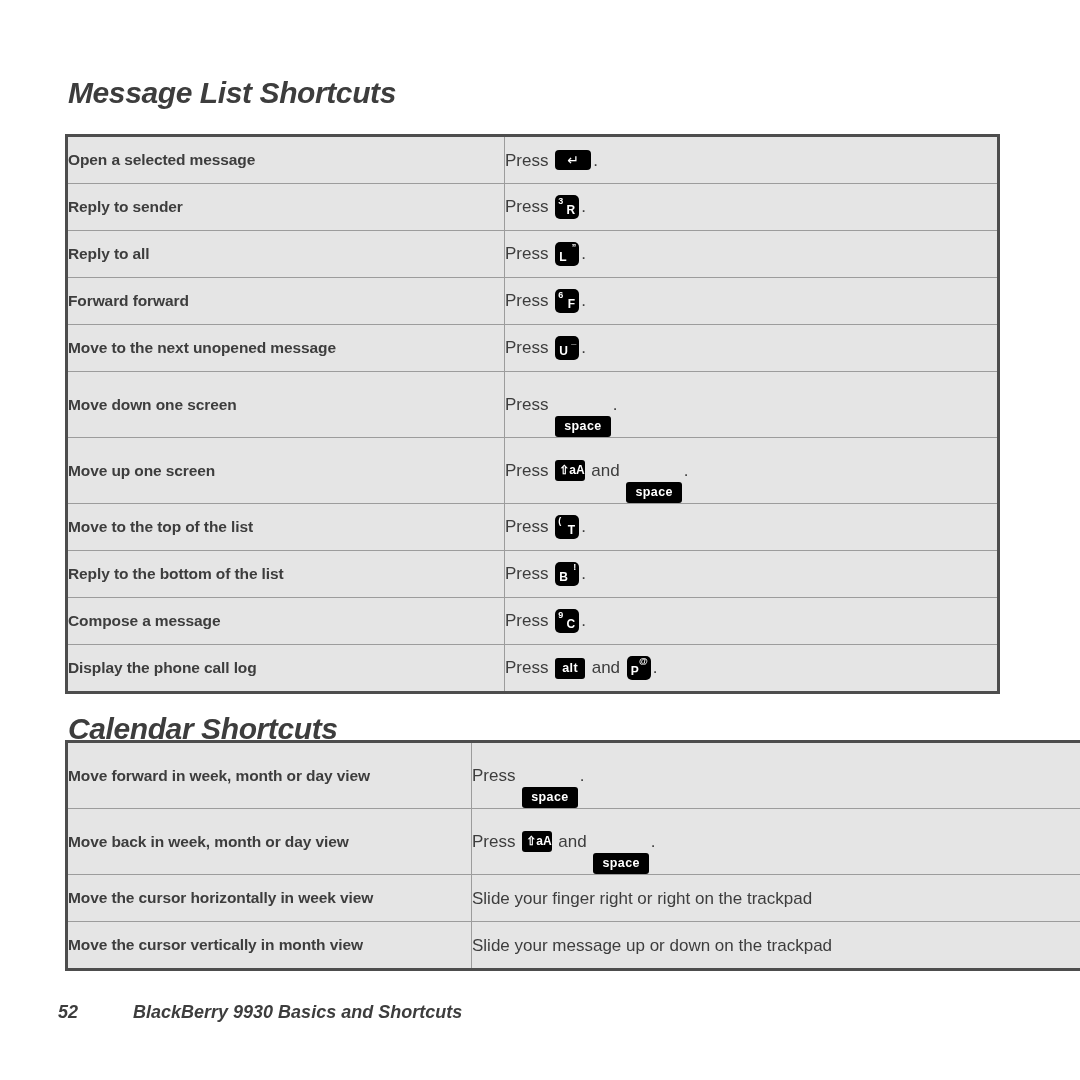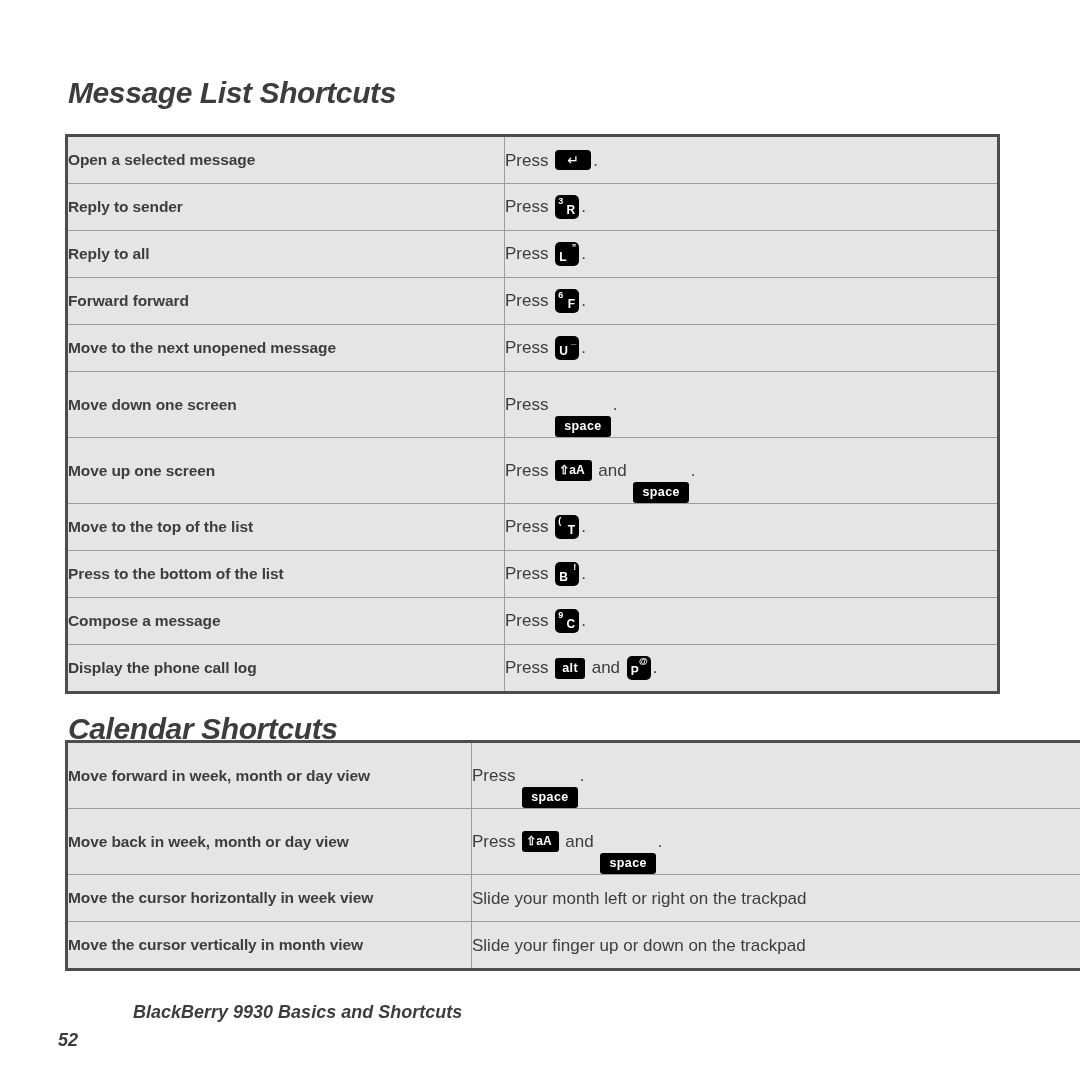--- a/index.html
+++ b/index.html
@@ -144,21 +144,21 @@
     letter-spacing: 0.4px;
     font-family: "Liberation Sans", sans-serif;
     border-radius: 3px;
   }
   .key-word.wide { padding: 0 9px; margin-top: 44px; }
 
   
   .key-shift {
     height: 21px;
     line-height: 21px;
-    padding: 0 7px 0 4px;
+    padding: 0 0 0 4px;
     font-size: 12px;
     font-weight: bold;
     border-radius: 3px;
     letter-spacing: 0px;
   }
   .key-shift .arrow { font-size: 12px; }
 
   
   .key-enter {
     width: 36px;
@@ -176,21 +176,20 @@
     width: 1080px;
     font-style: italic;
     font-weight: bold;
     font-size: 18px;
     color: #3d3d3d;
   }
   .footer .page-number {
     position: absolute;
     left: 58px;
     top: 0;
-    margin-top: 28px;
   }
   .footer .doc-title {
     position: absolute;
     left: 133px;
     top: 0;
     text-align: right;
   }
 </style>
 </head>
 <body>
@@ -231,21 +230,21 @@
         </tr>
         <tr>
           <td class="action-cell">Move up one screen</td>
           <td class="result-cell"><span class="txt">Press </span><span class="key key-shift"><span class="arrow">⇧</span><span>aA</span></span><span class="txt"> and </span><span class="key key-word wide">space</span><span class="txt">.</span></td>
         </tr>
         <tr>
           <td class="action-cell">Move to the top of the list</td>
           <td class="result-cell"><span class="txt">Press </span><span class="key key-letter sup-left"><span class="sup">(</span><span class="main">T</span></span><span class="txt">.</span></td>
         </tr>
         <tr>
-          <td class="action-cell">Press to the bottom of the list</td>
+          <td class="action-cell">Reply to the bottom of the list</td>
           <td class="result-cell"><span class="txt">Press </span><span class="key key-letter sup-right"><span class="sup">!</span><span class="main">B</span></span><span class="txt">.</span></td>
         </tr>
         <tr>
           <td class="action-cell">Compose a message</td>
           <td class="result-cell"><span class="txt">Press </span><span class="key key-letter sup-left"><span class="sup">9</span><span class="main">C</span></span><span class="txt">.</span></td>
         </tr>
         <tr>
           <td class="action-cell">Display the phone call log</td>
           <td class="result-cell"><span class="txt">Press </span><span class="key key-word">alt</span><span class="txt"> and </span><span class="key key-letter sup-right"><span class="sup">@</span><span class="main">P</span></span><span class="txt">.</span></td>
         </tr>
@@ -263,25 +262,25 @@
         <tr>
           <td class="action-cell">Move forward in week, month or day view</td>
           <td class="result-cell"><span class="txt">Press </span><span class="key key-word wide">space</span><span class="txt">.</span></td>
         </tr>
         <tr>
           <td class="action-cell">Move back in week, month or day view</td>
           <td class="result-cell"><span class="txt">Press </span><span class="key key-shift"><span class="arrow">⇧</span><span>aA</span></span><span class="txt"> and </span><span class="key key-word wide">space</span><span class="txt">.</span></td>
         </tr>
         <tr>
           <td class="action-cell">Move the cursor horizontally in week view</td>
-          <td class="result-cell"><span class="txt">Slide your month left or right on the trackpad</span></td>
+          <td class="result-cell"><span class="txt">Slide your finger right or right on the trackpad</span></td>
         </tr>
         <tr>
           <td class="action-cell">Move the cursor vertically in month view</td>
-          <td class="result-cell"><span class="txt">Slide your finger up or down on the trackpad</span></td>
+          <td class="result-cell"><span class="txt">Slide your message up or down on the trackpad</span></td>
         </tr>
       </tbody>
   </table>
 
   <div class="footer">
     <span class="page-number">52</span>
     <span class="doc-title">BlackBerry 9930 Basics and Shortcuts</span>
   </div>
 
 </div>

